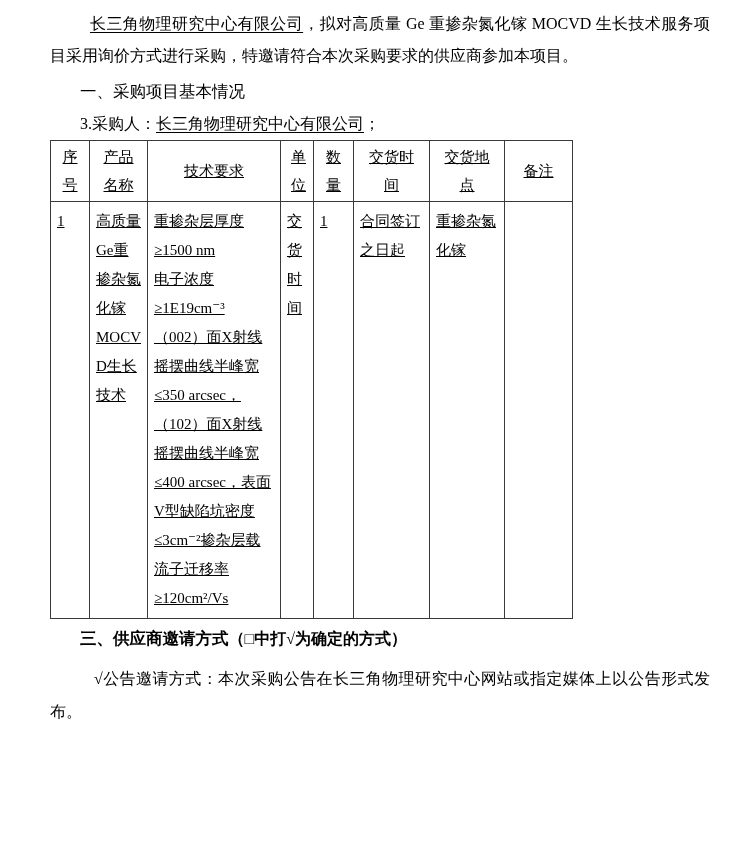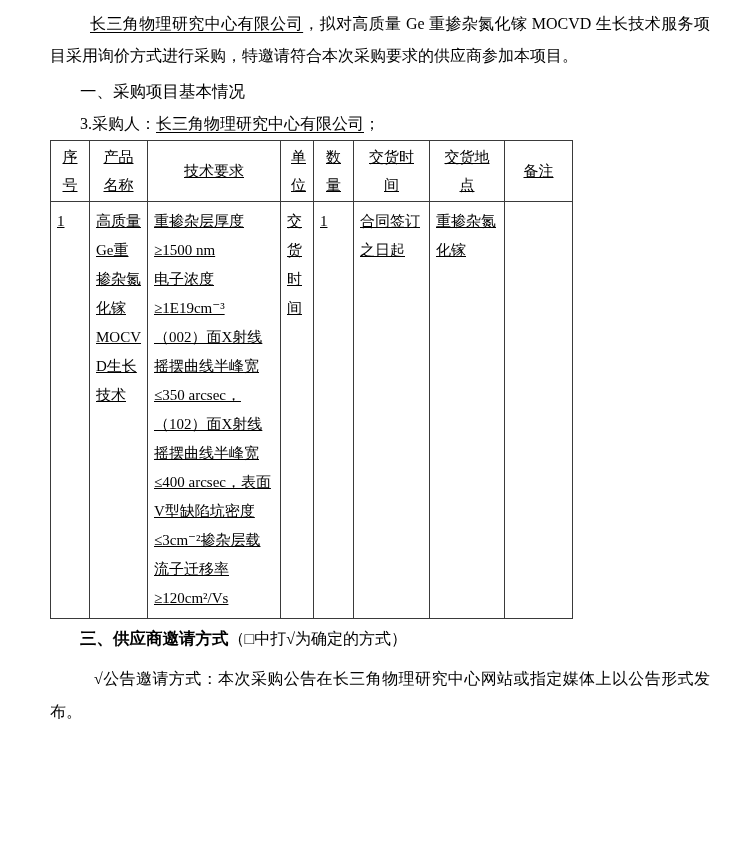--- a/index.html
+++ b/index.html
@@ -68,21 +68,21 @@
   td.pre{white-space:pre-line;}
   td.cell-product{padding:5px 7px;}
   td.cell-time,td.cell-place{padding:5px 16px 5px 6px;}
   .h3row{
     margin:4px 0 0 0;
     padding-left:30px;
     line-height:31px;
     font-size:16.5px;
   }
   .h3row .b{font-weight:bold;}
-  .h3row .n{font-weight:normal;font-size:16px;}
+  .h3row .n{font-weight:bold;font-size:16px;}
   .invite{
     margin:8px 0 0 0;
     text-indent:44px;
     line-height:33px;
     text-align:justify;
   }
 </style>
 </head>
 <body>
 

